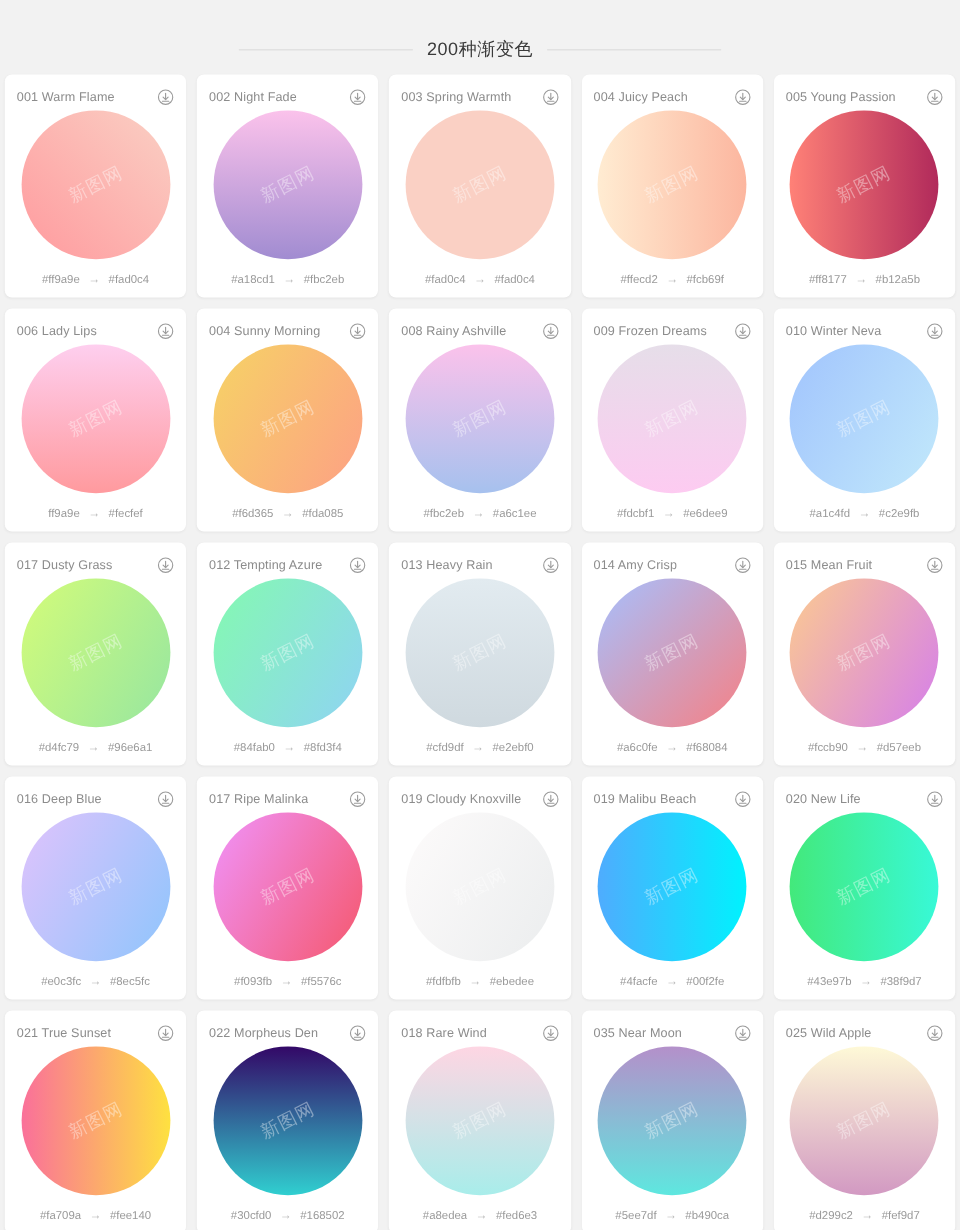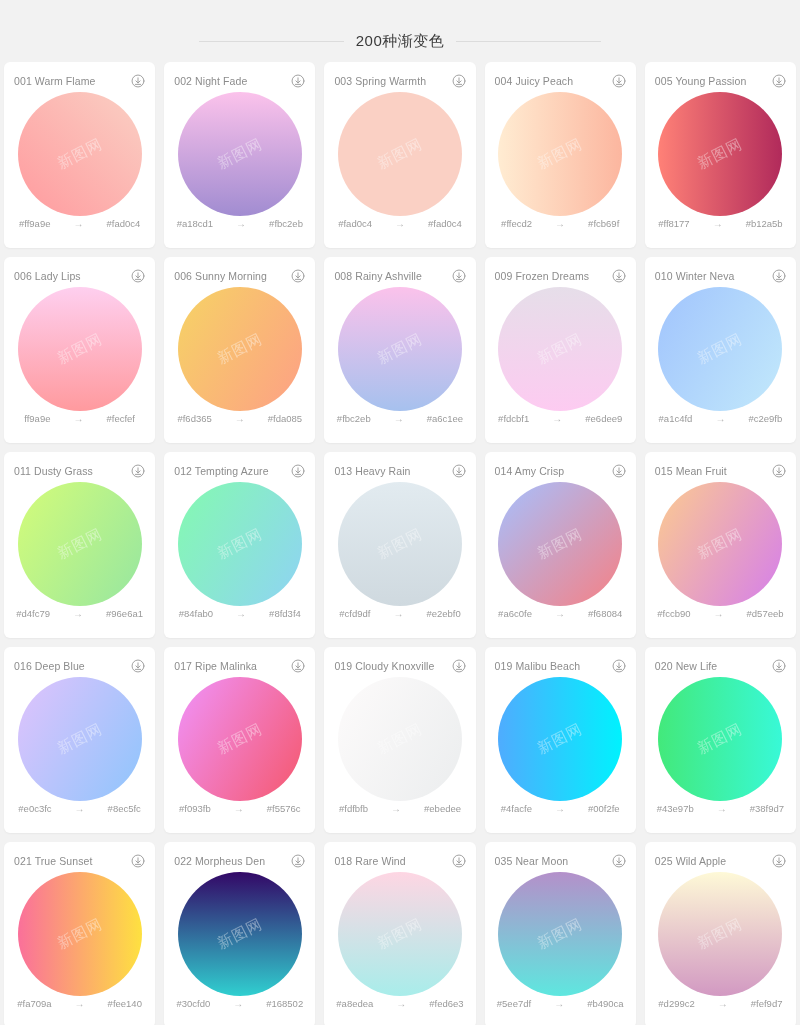--- a/index.html
+++ b/index.html
@@ -114,23 +114,23 @@
     white-space: nowrap;
     pointer-events: none;
     user-select: none;
   }
 
   
   .card-foot {
     flex: 0 0 auto;
     height: 30px;
     display: flex;
-    align-items: flex-start;
+    align-items: center;
     justify-content: center;
-    gap: 23px;
+    gap: 7px;
     font-size: 9.5px;
     color: #9a9a9a;
     white-space: nowrap;
   }
   .hex-arrow { color: #b6b6b6; font-size: 10px; }
 </style>
 </head>
 <body>
 
 <div class="page-header">
@@ -285,21 +285,21 @@
     </div>
 
     <div class="card-foot">
       <span>ff9a9e</span>
       <span class="hex-arrow">→</span>
       <span>#fecfef</span>
     </div>
   </div>
     <div class="card">
     <div class="card-head">
-      <div class="card-title">006 Sunny Morning</div>
+      <div class="card-title">004 Sunny Morning</div>
       <span class="download-icon">
         <svg viewBox="0 0 24 24" fill="none" stroke="currentColor" stroke-width="1.6" stroke-linecap="round" stroke-linejoin="round">
           <circle cx="12" cy="12" r="10.2"></circle>
           <line x1="12" y1="6.6" x2="12" y2="15.2"></line>
           <polyline points="8.4,11.8 12,15.4 15.6,11.8"></polyline>
           <line x1="7.4" y1="17.8" x2="16.6" y2="17.8"></line>
         </svg>
       </span>
     </div>
 
@@ -385,21 +385,21 @@
     </div>
 
     <div class="card-foot">
       <span>#a1c4fd</span>
       <span class="hex-arrow">→</span>
       <span>#c2e9fb</span>
     </div>
   </div>
     <div class="card">
     <div class="card-head">
-      <div class="card-title">011 Dusty Grass</div>
+      <div class="card-title">017 Dusty Grass</div>
       <span class="download-icon">
         <svg viewBox="0 0 24 24" fill="none" stroke="currentColor" stroke-width="1.6" stroke-linecap="round" stroke-linejoin="round">
           <circle cx="12" cy="12" r="10.2"></circle>
           <line x1="12" y1="6.6" x2="12" y2="15.2"></line>
           <polyline points="8.4,11.8 12,15.4 15.6,11.8"></polyline>
           <line x1="7.4" y1="17.8" x2="16.6" y2="17.8"></line>
         </svg>
       </span>
     </div>
 

